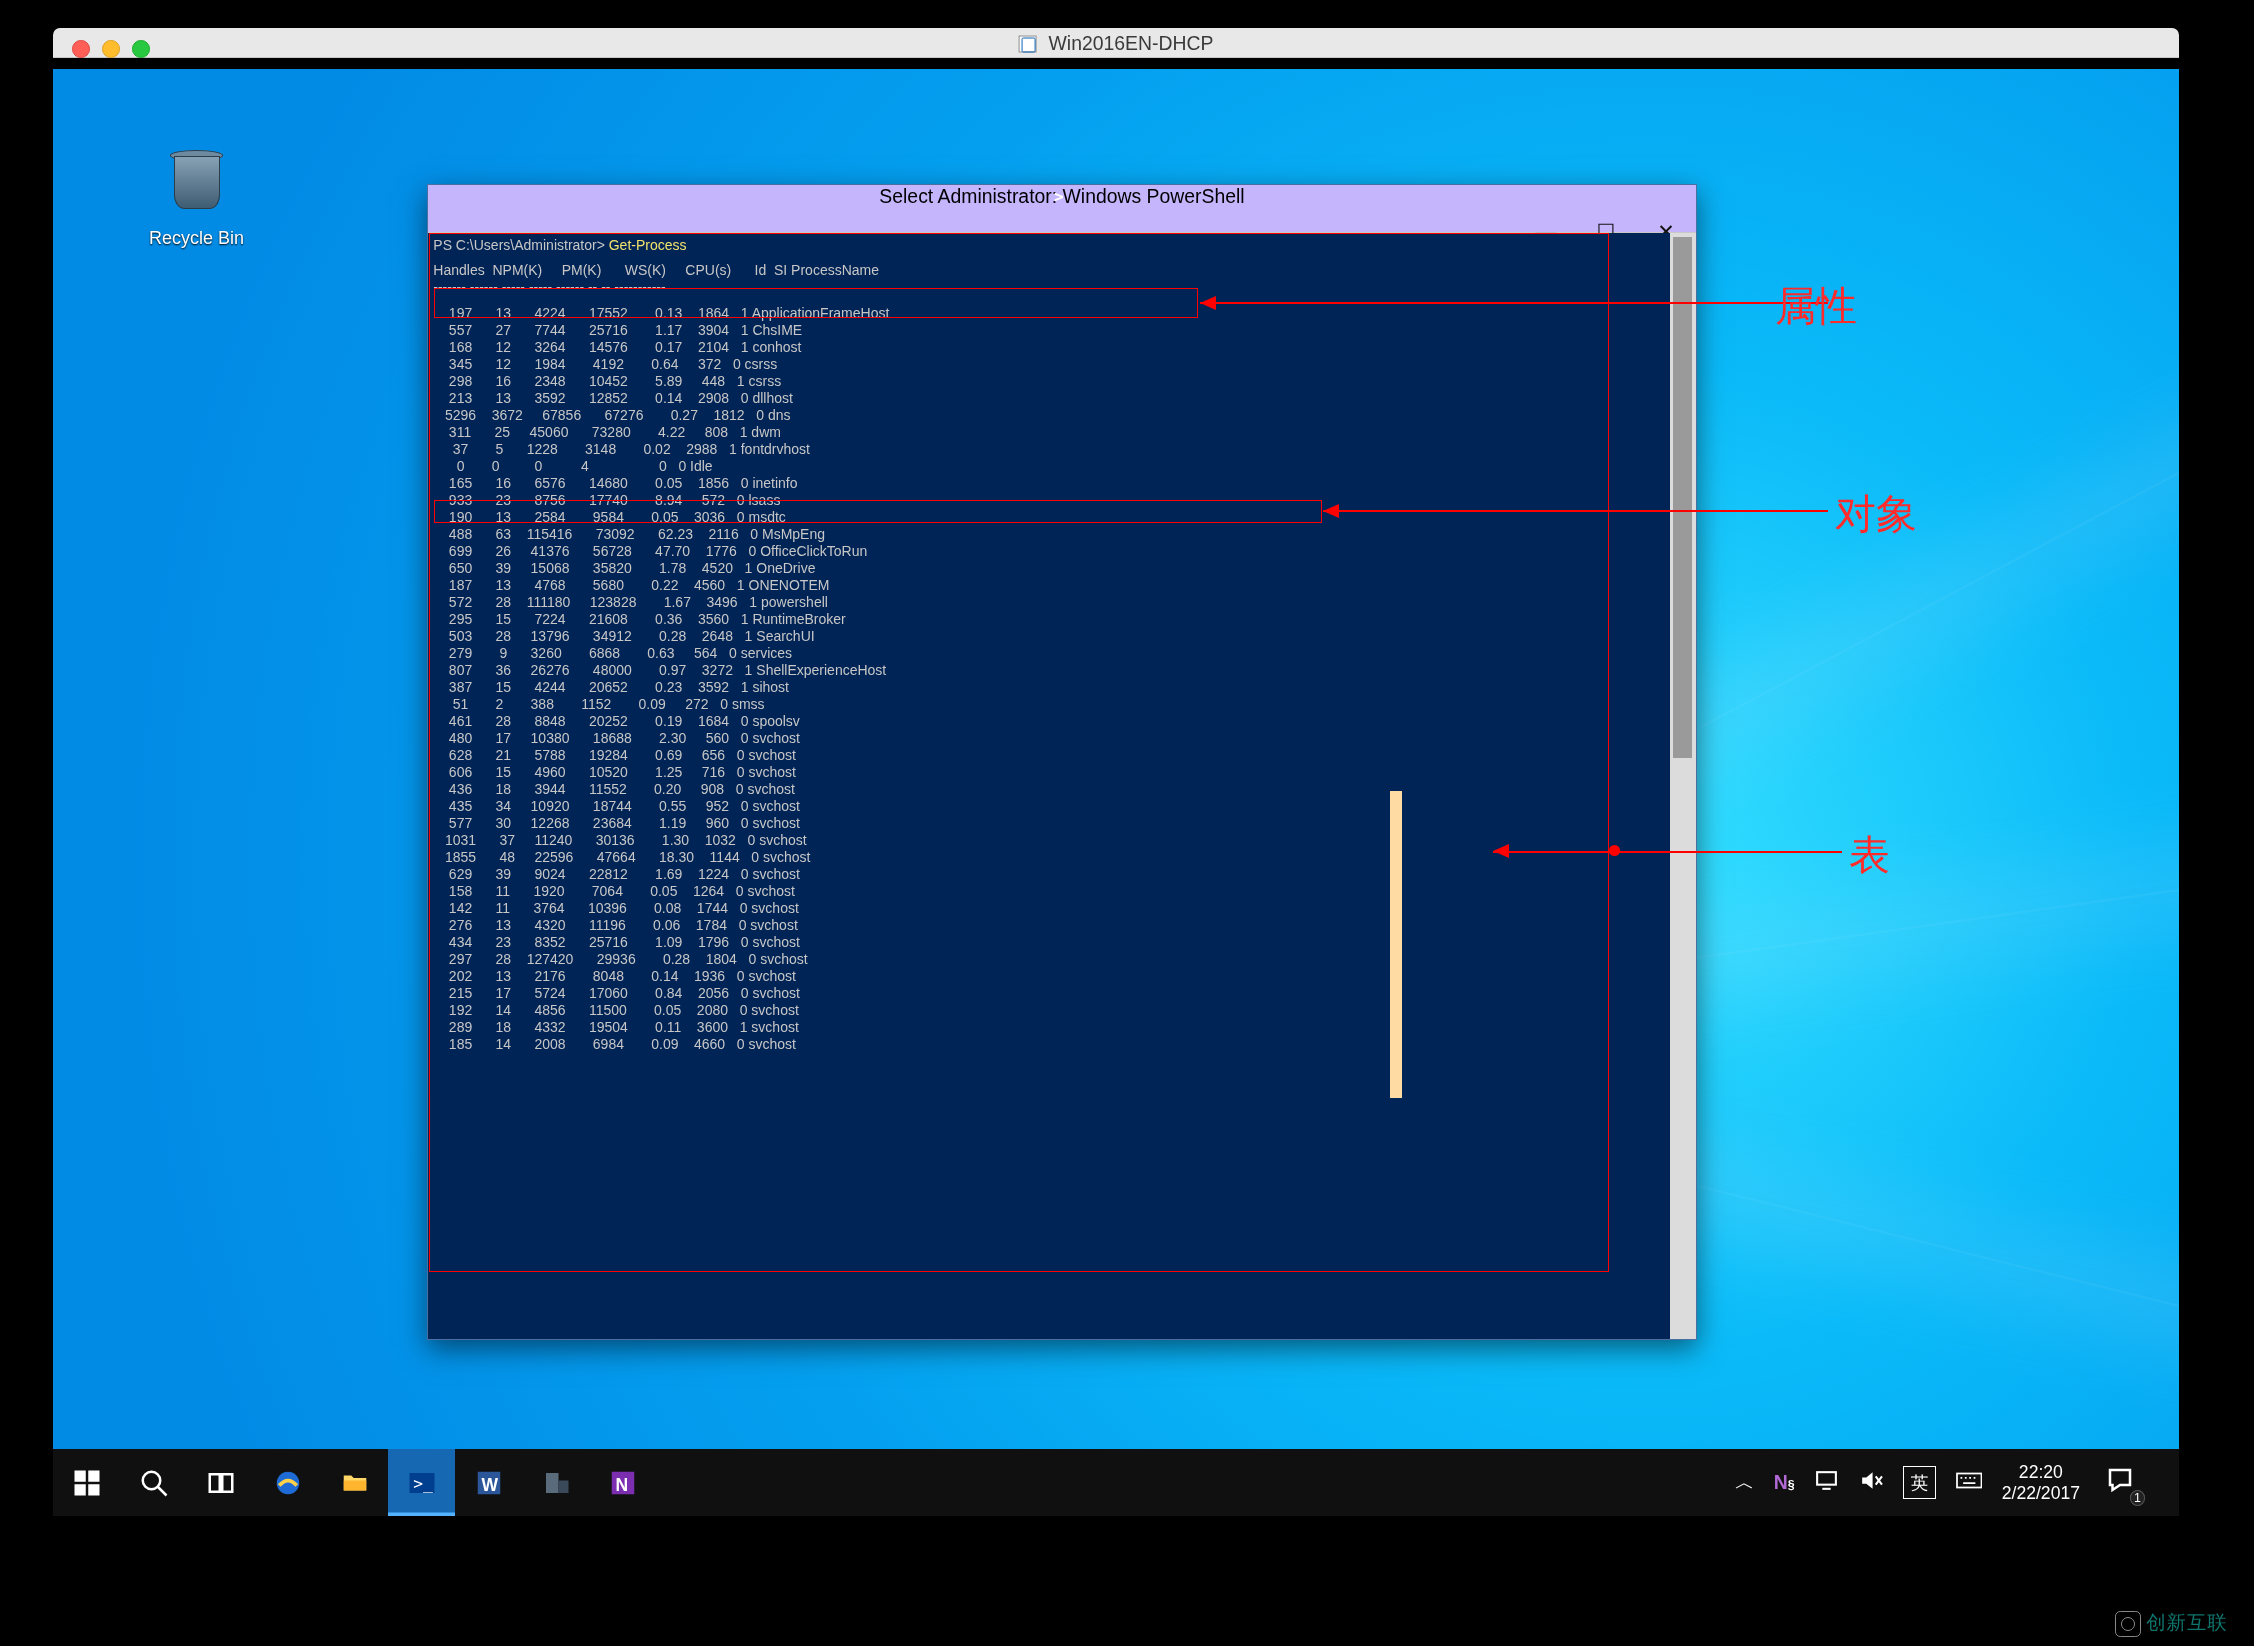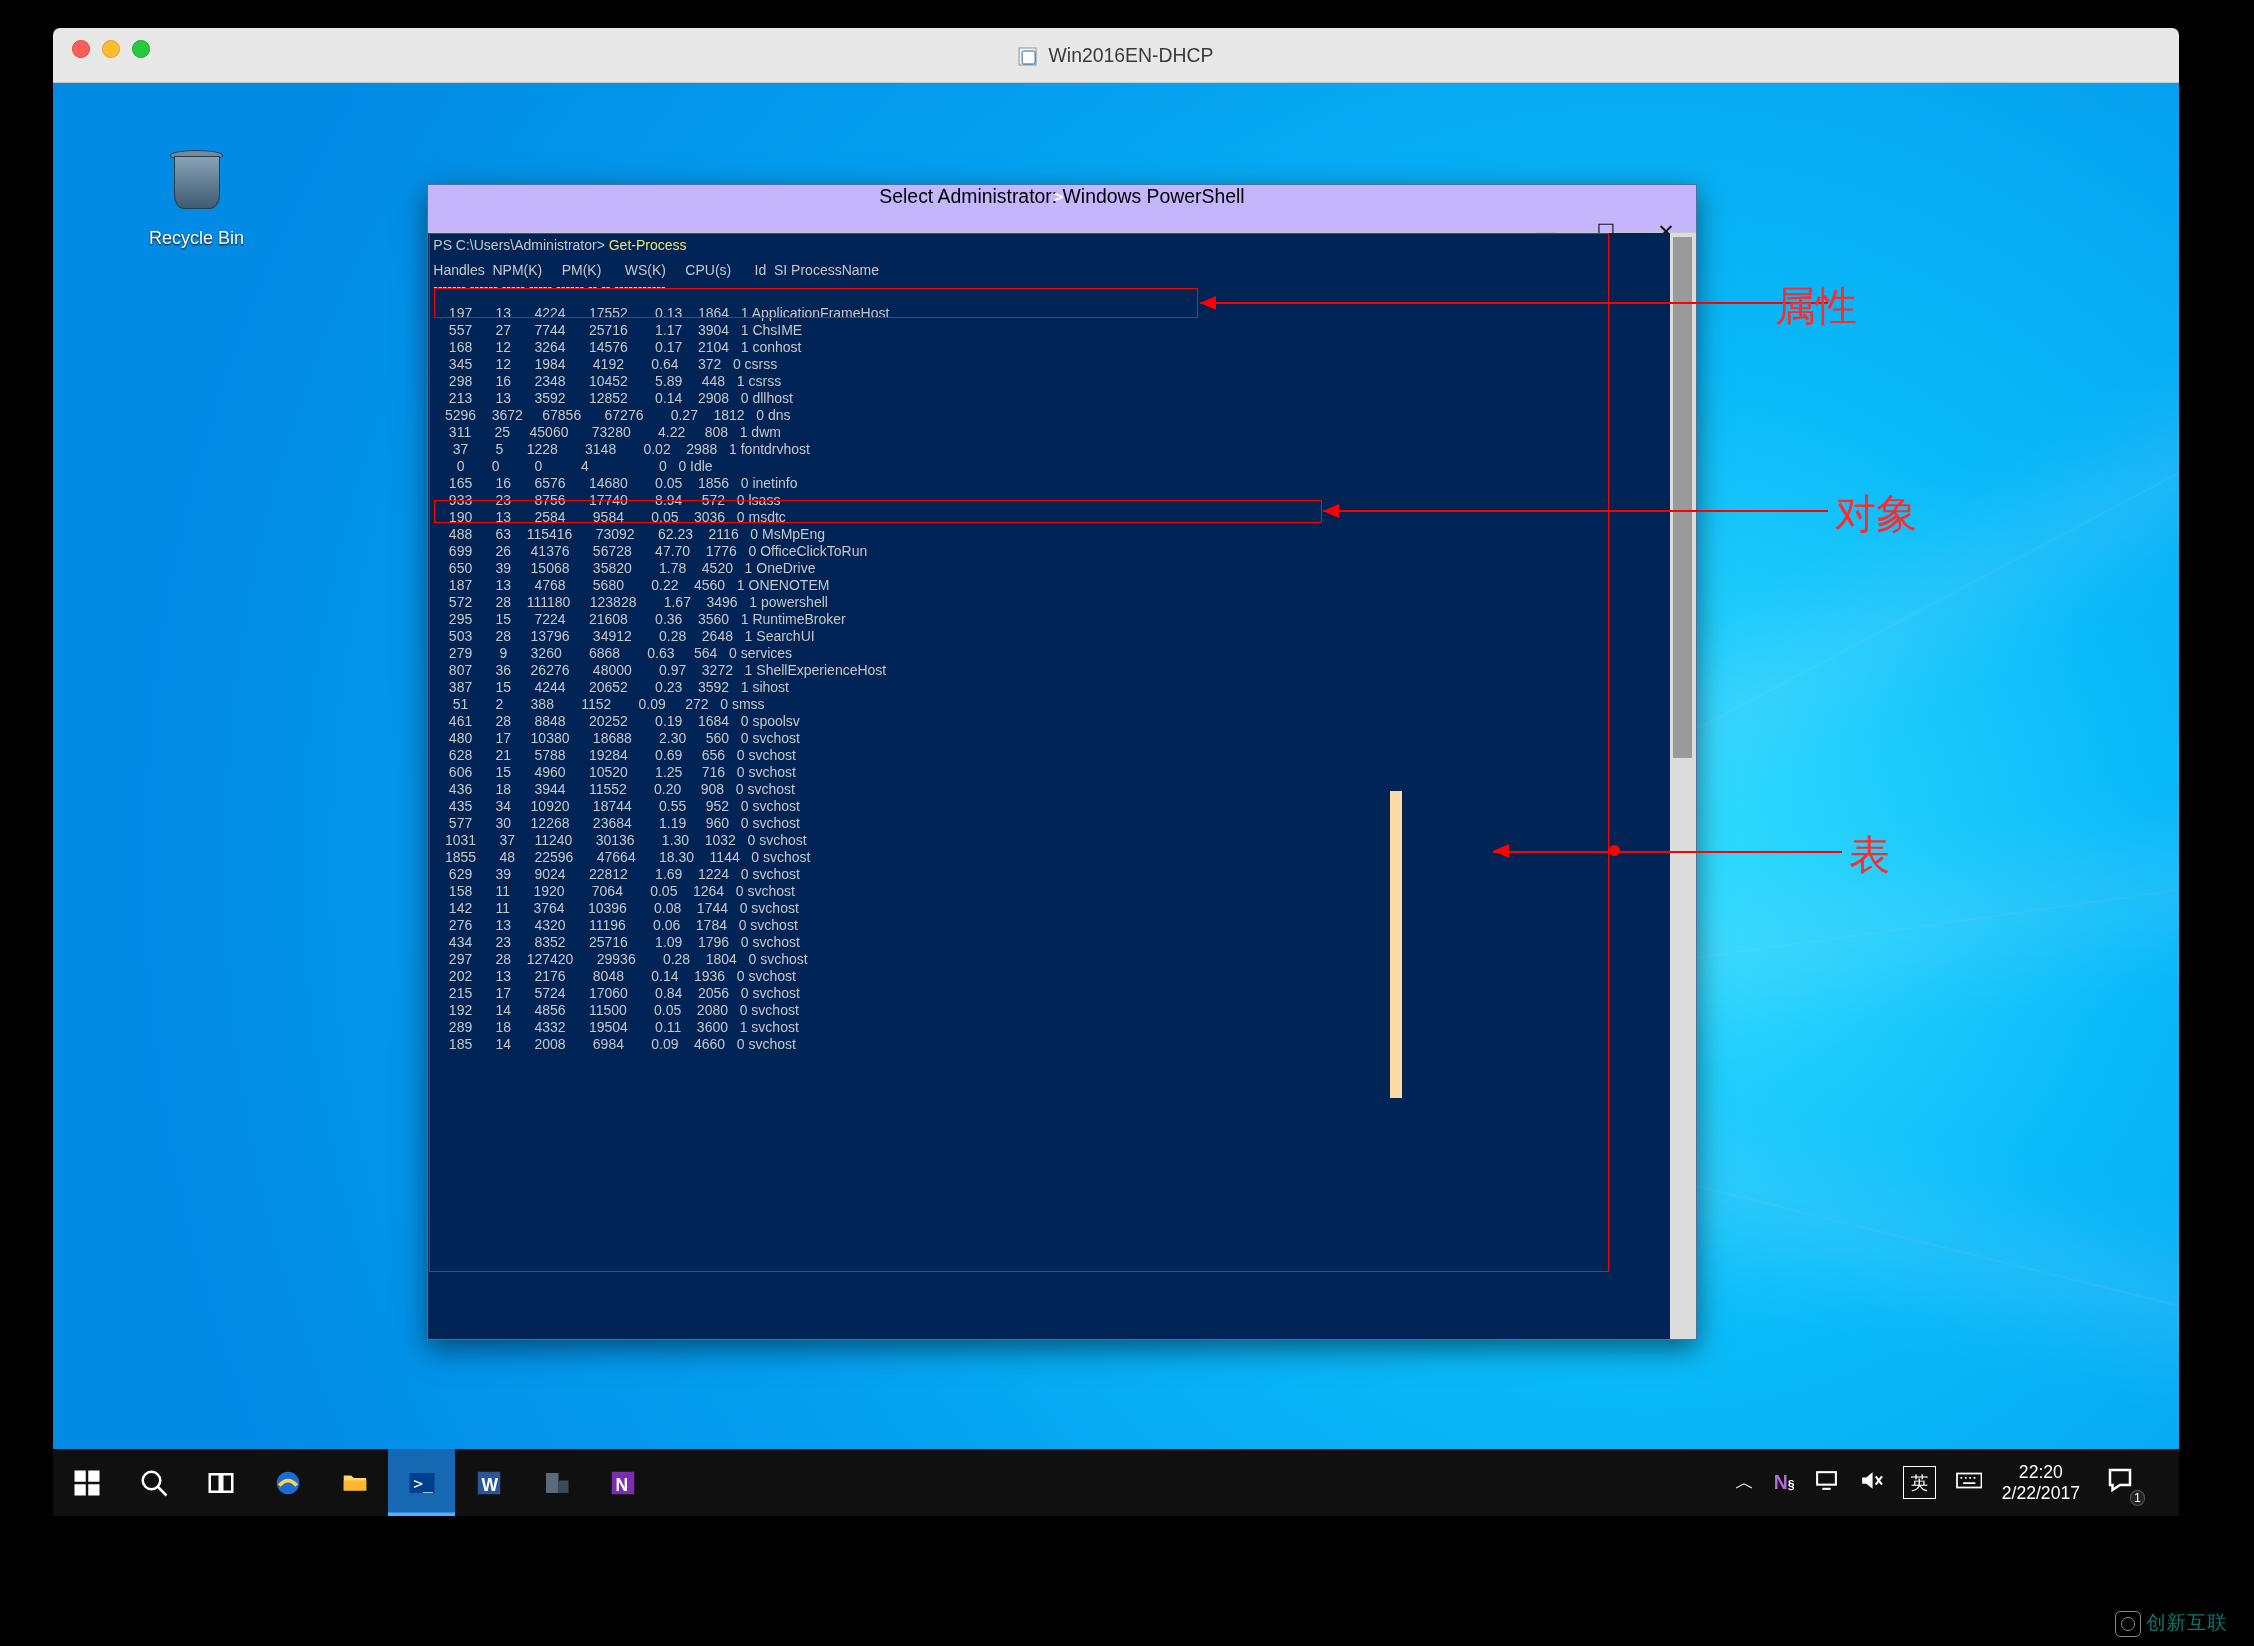--- a/index.html
+++ b/index.html
@@ -1,17 +1,17 @@
 <!DOCTYPE html>
 <html style="font-size:14px"><head>
 <meta charset="utf-8">
 <style>
   * { margin: 0; padding: 0; box-sizing: border-box; }
   html, body { width: 2255px; height: 1646px; background: #000; font-family: "Segoe UI", Arial, sans-serif; overflow: hidden; }
-  .mac-titlebar { position: absolute; left: 53px; top: 28px; width: 2126px; height: 55px; background: #e8e8e8; border-bottom: 0.9px solid #c8c8c8; border-radius: 7px 7px 0 0; z-index: 5; }
+  .mac-titlebar { position: absolute; left: 53px; top: 28px; width: 2126px; height: 30px; background: #e8e8e8; border-bottom: 0.9px solid #c8c8c8; border-radius: 7px 7px 0 0; z-index: 5; }
   .mac-dots { position: absolute; left: 19.4px; top: 12.4px; display: flex; gap: 12.4px; }
   .mac-dot { width: 17.6px; height: 17.6px; border-radius: 50%; }
   .mac-dot.red   { background: #ff5f57; border:0.9px solid #e14741; }
   .mac-dot.yellow{ background: #ffbd2e; border:0.9px solid #dfa022; }
   .mac-dot.green { background: #28c940; border:0.9px solid #1dac2d; }
   .mac-title { position: absolute; left: 50%; top: 50%; transform: translate(-50%,-50%); color: #3a3a3a; font-size: 19.4px; font-weight: 500; }
   .mac-title-icon { display:inline-block; width:17.6px; height:17.6px; margin-right:7px; background:#fff; border:0.9px solid #888; vertical-align:middle; position:relative;}
   .mac-title-icon::before{content:""; position:absolute; left:1.8px; top:1.8px; width:12.4px; height:12.4px; border:1.8px solid #0d63b7; border-radius:1.8px;}
 
   .desktop { position: absolute; left: 53px; top: 69px; width: 2126px; height: 1447px;

